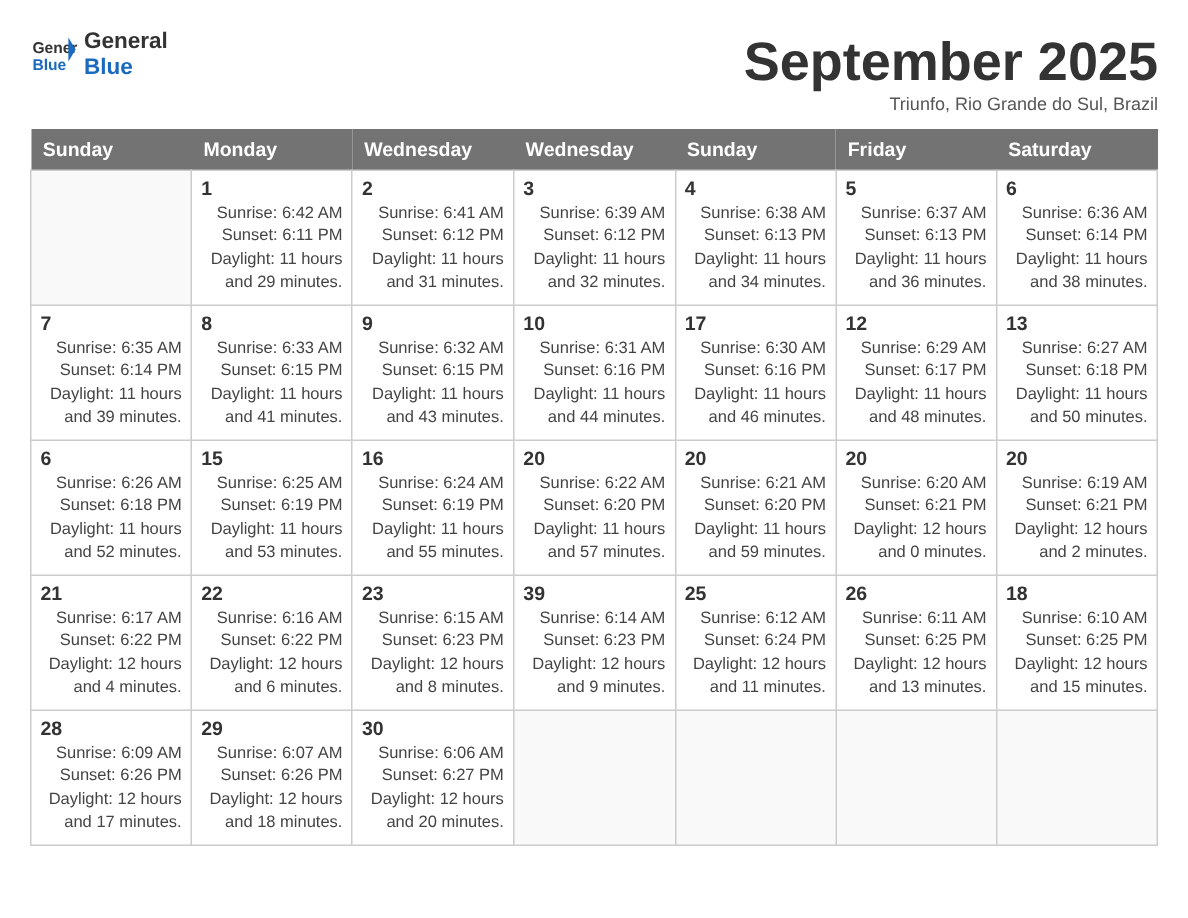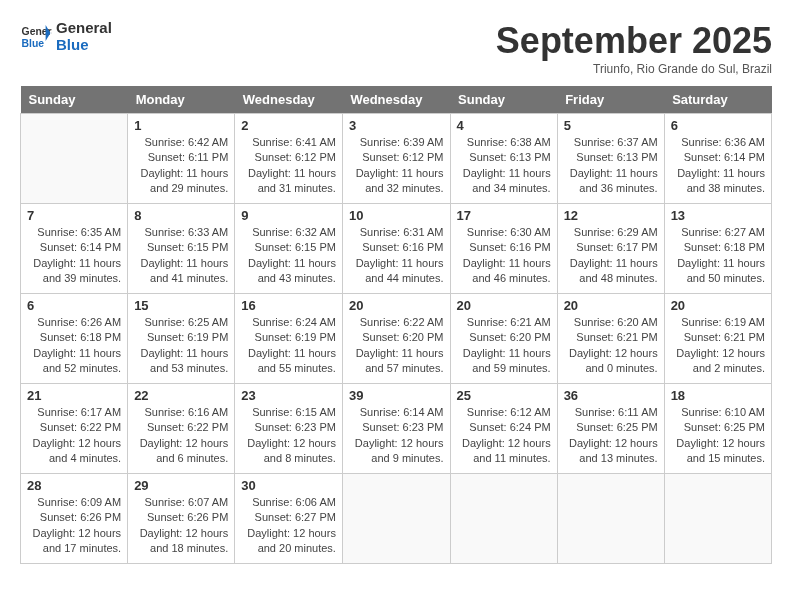--- a/index.html
+++ b/index.html
@@ -210,21 +210,21 @@
         </td>
         <td>
           <span class="day-num">39</span>
           <div class="day-info">Sunrise: 6:14 AM<br>Sunset: 6:23 PM<br>Daylight: 12 hours<br>and 9 minutes.</div>
         </td>
         <td>
           <span class="day-num">25</span>
           <div class="day-info">Sunrise: 6:12 AM<br>Sunset: 6:24 PM<br>Daylight: 12 hours<br>and 11 minutes.</div>
         </td>
         <td>
-          <span class="day-num">36</span>
+          <span class="day-num">26</span>
           <div class="day-info">Sunrise: 6:11 AM<br>Sunset: 6:25 PM<br>Daylight: 12 hours<br>and 13 minutes.</div>
         </td>
         <td>
           <span class="day-num">18</span>
           <div class="day-info">Sunrise: 6:10 AM<br>Sunset: 6:25 PM<br>Daylight: 12 hours<br>and 15 minutes.</div>
         </td>
       </tr>
       <tr>
         <td>
           <span class="day-num">28</span>

